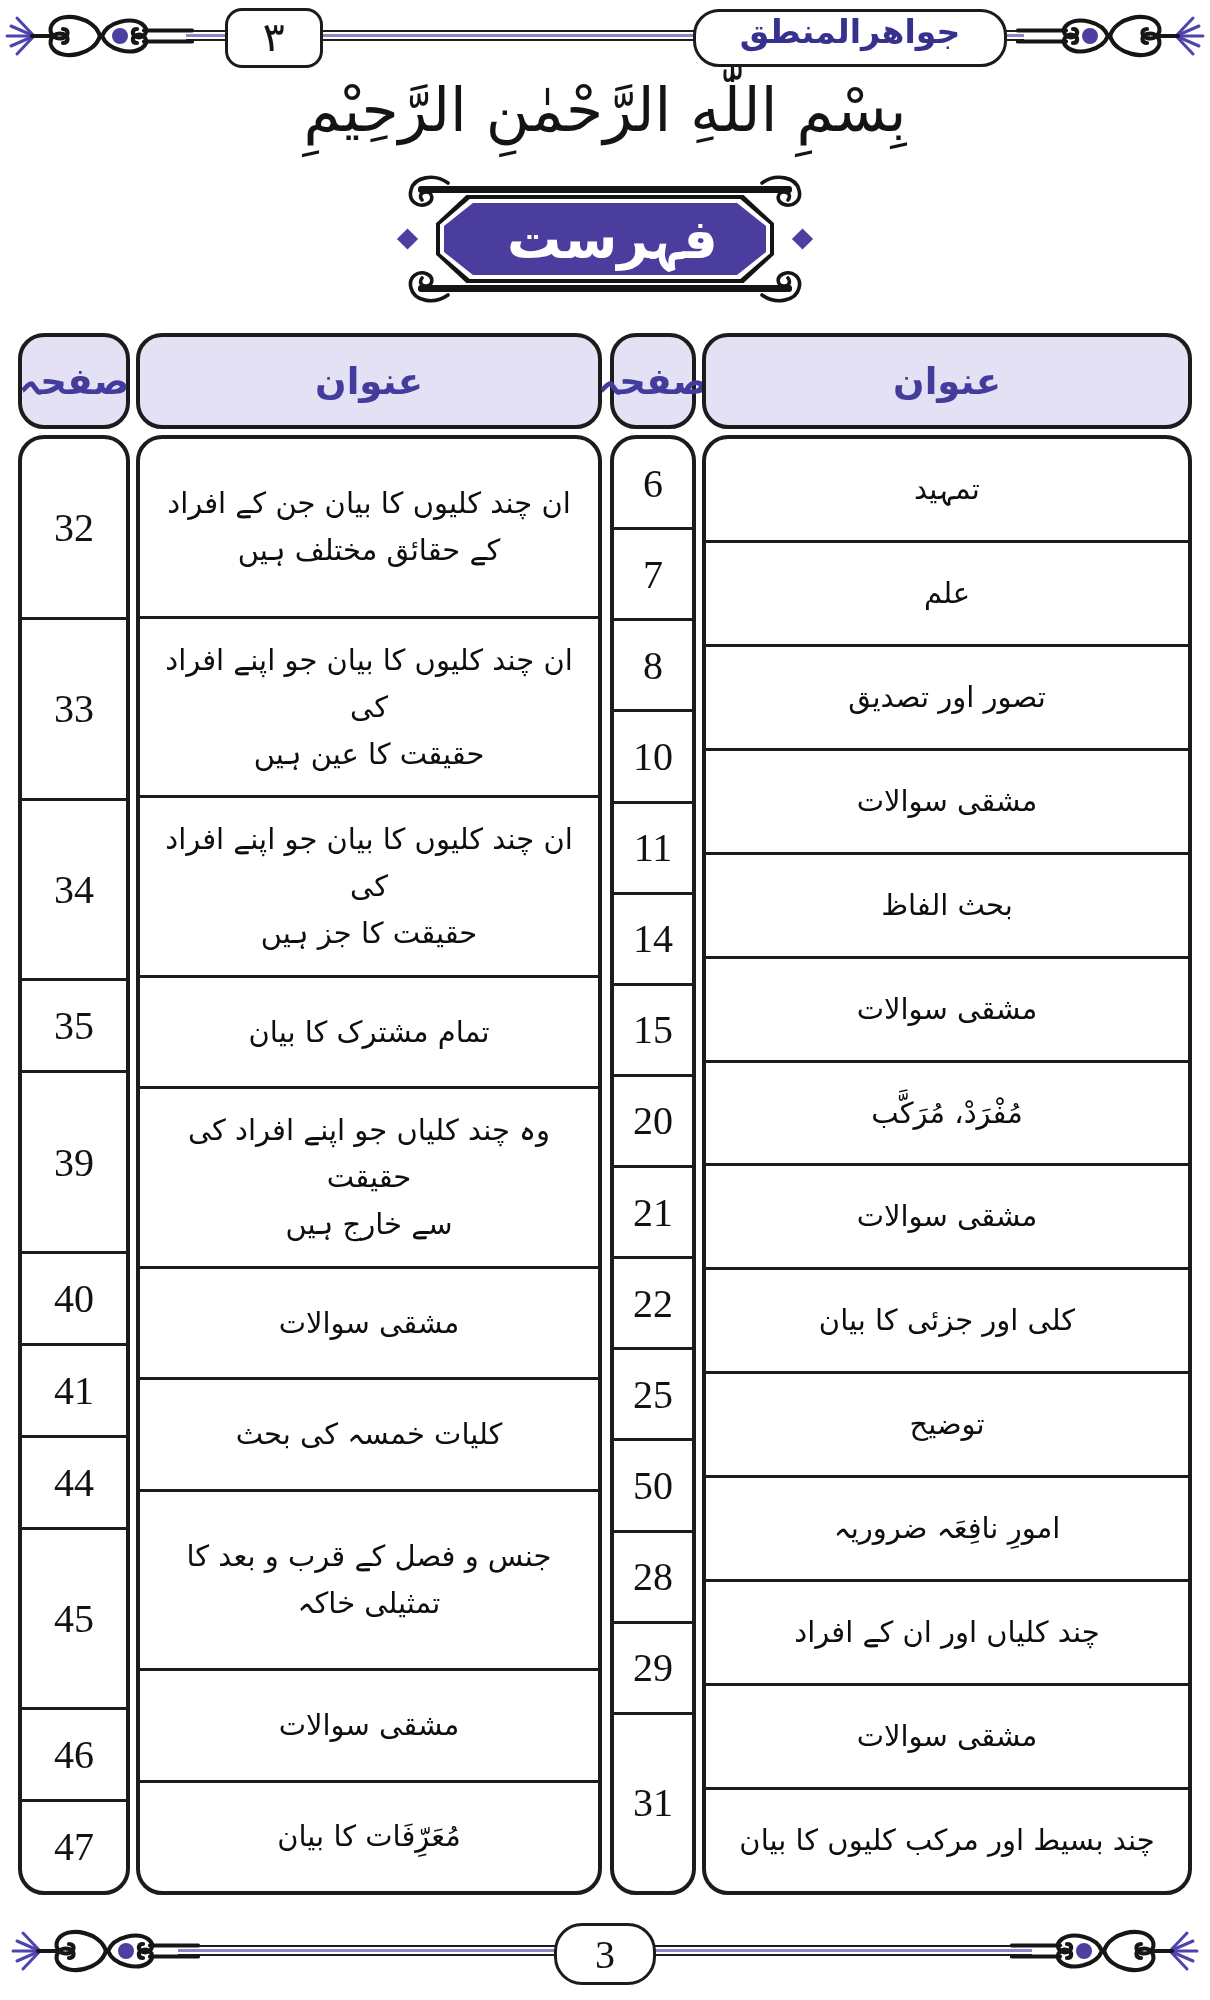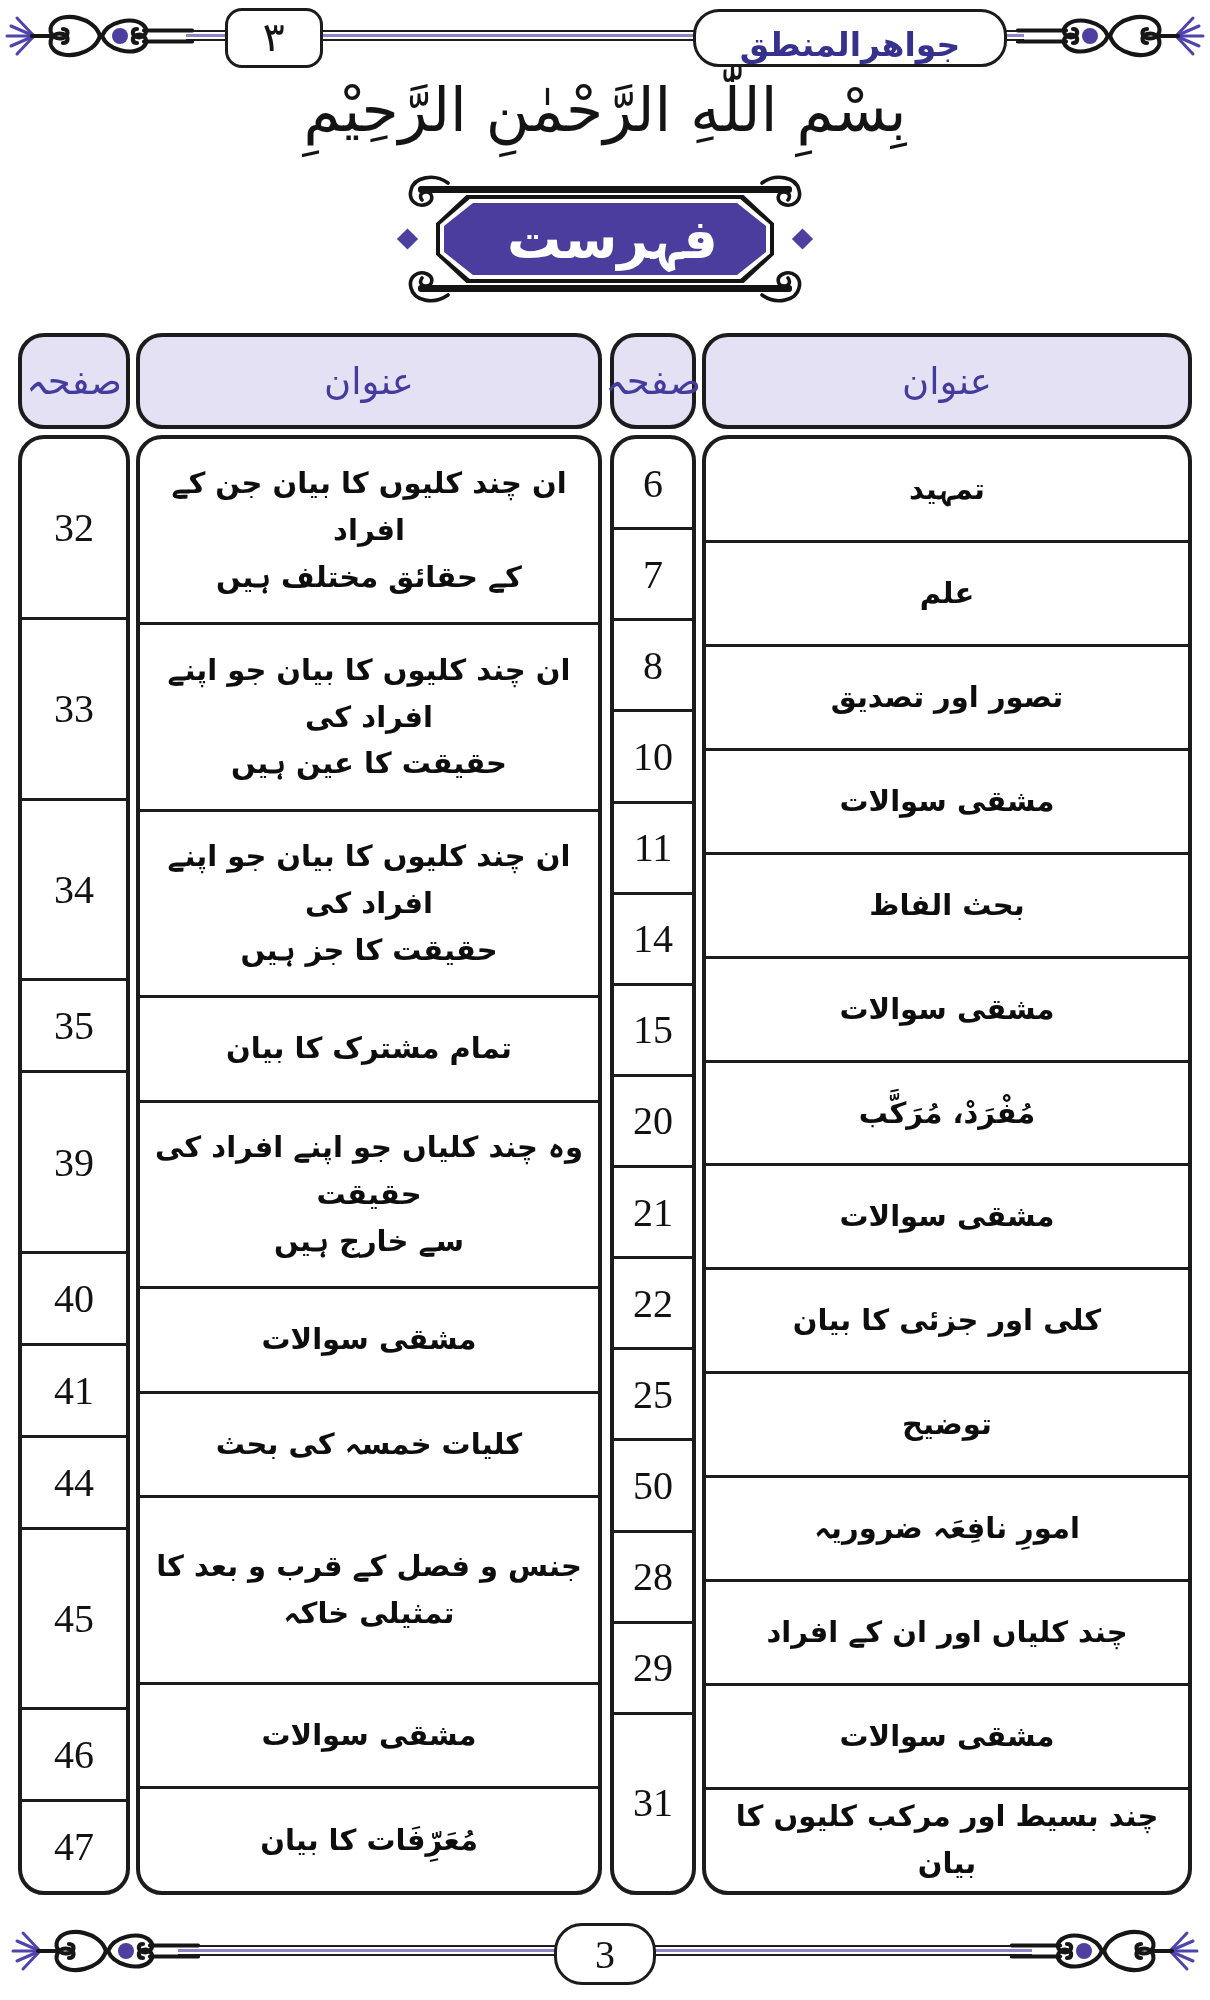--- a/index.html
+++ b/index.html
@@ -24,21 +24,21 @@
   .num-pill{
     position:absolute;background:#fff;border:3.5px solid #1b1b1b;
     display:flex;align-items:center;justify-content:center;
     font-family:"Liberation Serif",serif;color:#141414;z-index:3;
   }
   .pill-top{left:225px;top:8px;width:92px;height:54px;border-radius:17px;font-size:37px;}
   .pill-bottom{left:50%;transform:translateX(-50%);top:1923px;width:96px;height:56px;border-radius:28px;font-size:40px;}
   .title-badge{
     position:absolute;left:693px;top:9px;width:308px;height:52px;
     background:#fff;border:3.5px solid #1b1b1b;border-radius:26px;
-    display:flex;align-items:flex-end;justify-content:center;
+    display:flex;align-items:flex-start;justify-content:center;
     direction:rtl;font-size:33px;font-weight:bold;color:#37318e;z-index:3;
   }
   
   .bismillah{
     position:absolute;top:68px;left:0;width:100%;height:84px;
     display:flex;align-items:center;justify-content:center;
     direction:rtl;font-size:60px;color:#141414;
   }
   
   .toc-plaque{
@@ -72,37 +72,37 @@
   .half{display:flex;gap:6px;}
   .half-l{width:584px;}
   .half-r{flex:1;}
   .col{display:flex;flex-direction:column;}
   .pagecol-l{width:112px;}
   .pagecol-r{width:86px;}
   .titlecol{flex:1;}
   .colhead{
     flex:none;height:88px;border:4px solid #1c1c1c;border-radius:26px;
     background:#e4e1f4;display:flex;align-items:center;justify-content:center;
-    direction:rtl;font-size:37px;font-weight:normal;color:#433c9c;
+    direction:rtl;font-size:37px;font-weight:bold;color:#433c9c;
   }
   .colbody{
     flex:1;margin-top:6px;border:4px solid #1c1c1c;border-radius:26px;
     background:#fff;display:flex;flex-direction:column;overflow:hidden;
   }
   .cell{
     display:flex;align-items:center;justify-content:center;
     text-align:center;min-height:0;
   }
   .cell + .cell{border-top:3px solid #1c1c1c;}
   .r1{flex:1 1 0;}
   .r2{flex:2 2 0;}
   .pg{font-family:"Liberation Serif",serif;font-size:40px;color:#121212;}
   .tt{
-    direction:rtl;font-size:29px;font-weight:700;color:#0e0e0e;
-    white-space:pre-line;line-height:1.62;padding:10px 14px;
+    direction:rtl;font-size:29px;font-weight:400;color:#0e0e0e;
+    white-space:pre-line;line-height:1.62;padding:20px 14px;
   }
 </style>
 </head>
 <body>
 
 <div class="page">
 
   <div class="rule" style="top:30px;left:186px;right:186px;"></div>
 
   <svg class="ornament" style="left:4px;top:12px;" viewBox="0 0 190 48">

